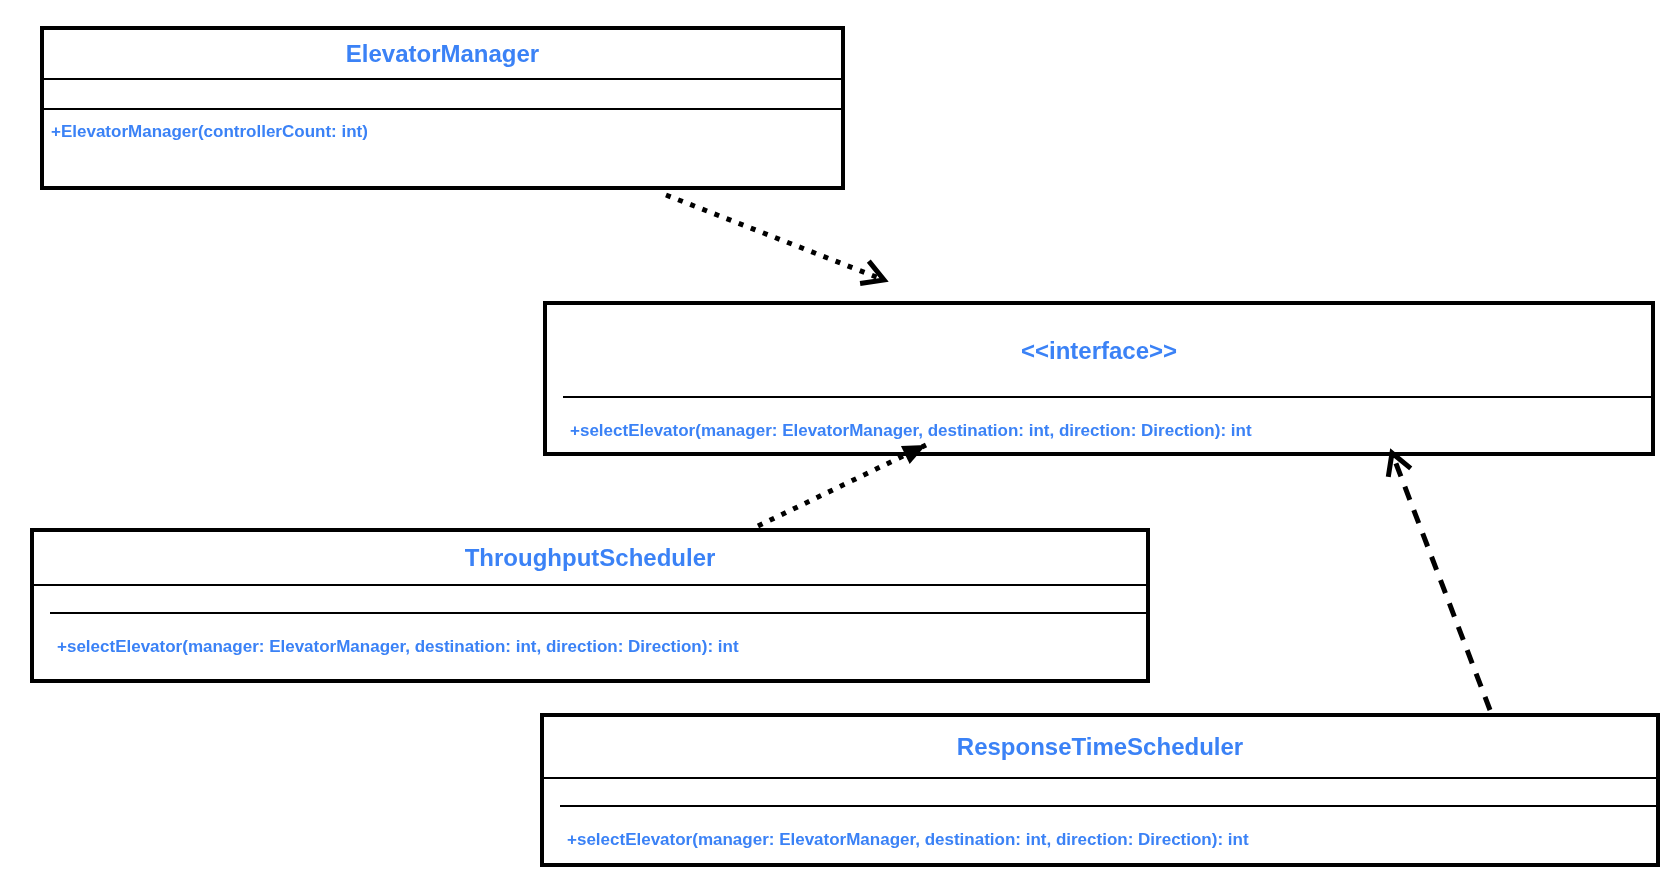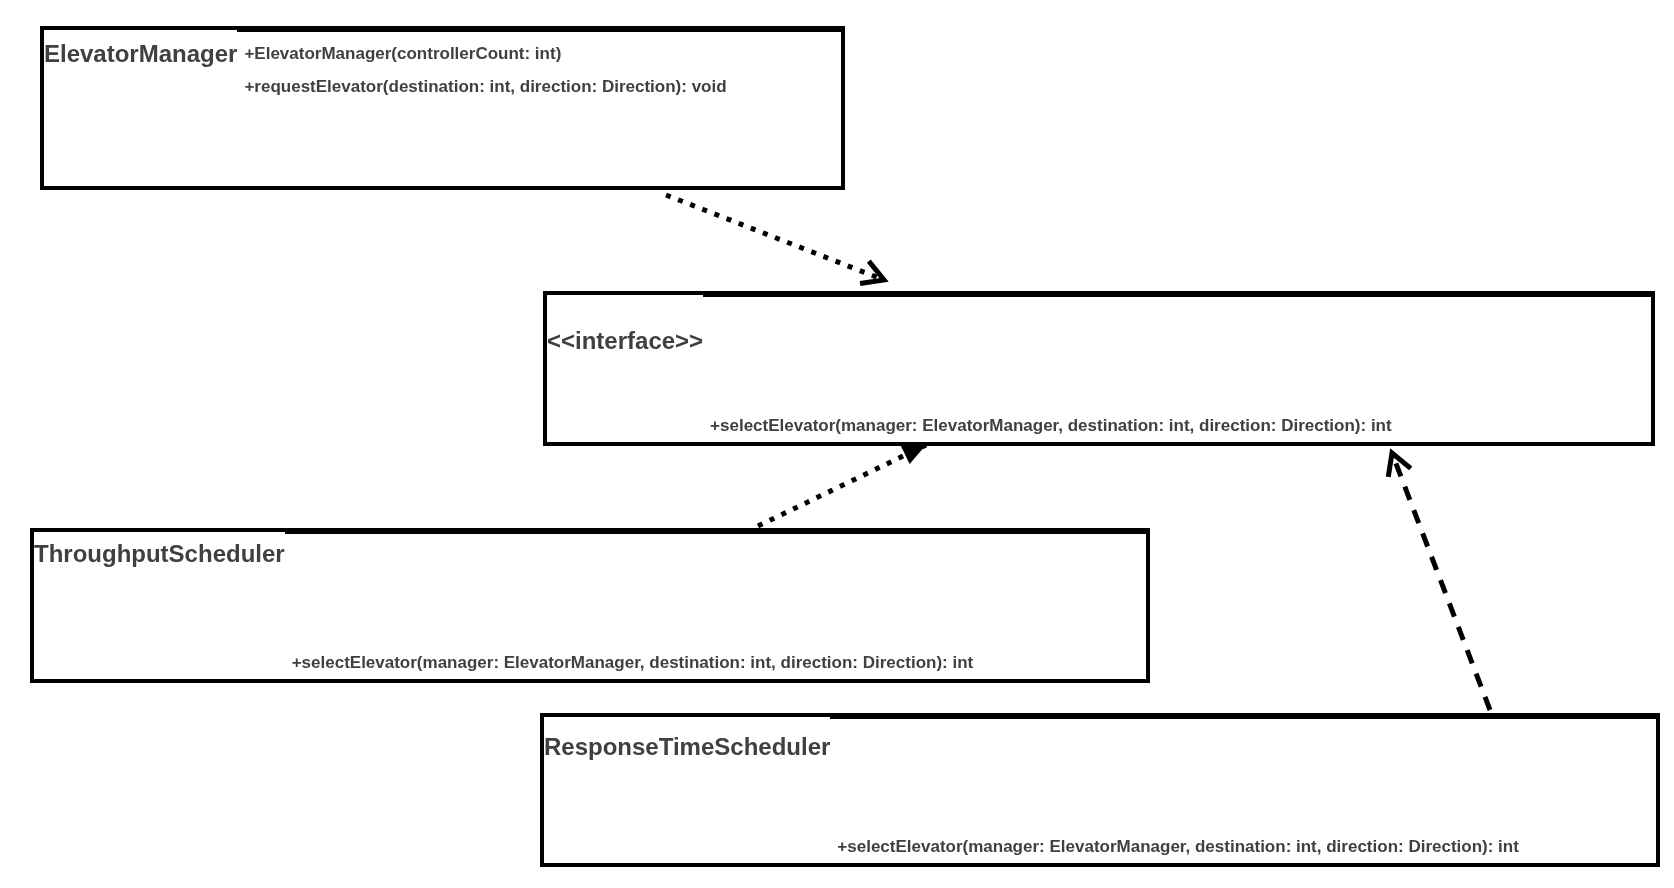--- a/index.html
+++ b/index.html
@@ -13,21 +13,22 @@
   .canvas {
     position: absolute;
     inset: 0;
     width: 1674px; height: 888px;
   }
   .uml-class {
     position: absolute;
     background: #ffffff;
     border: 4px solid #000000;
     display: flex;
-    color: #404040;
+    flex-direction: column;
+    color: #3b82f6;
   }
   .c-title {
     display: flex;
     flex-direction: column;
     align-items: center;
     justify-content: center;
     font-weight: bold;
     font-size: 24px;
     line-height: 34px;
     text-align: center;
@@ -36,39 +37,40 @@
     border-top: 2px solid #000000;
   }
   .c-methods {
     border-top: 2px solid #000000;
     flex: 1;
     padding: 5px 7px 0 7px;
   }
   .c-methods.centered {
     display: flex;
     flex-direction: column;
-    justify-content: flex-end;
-    padding-top: 0;
+    justify-content: flex-start;
+    padding-top: 16px;
+    margin-left: 16px;
   }
   .method {
     font-weight: bold;
     font-size: 17px;
     line-height: 33px;
     white-space: nowrap;
   }
   
   #box-elevator-manager      { left: 40px;  top: 26px;  width: 805px;  height: 164px; }
   #box-elevator-manager .c-title   { height: 48px; }
   #box-elevator-manager .c-attrs   { height: 30px; }
 
-  #box-elevator-scheduler    { left: 543px; top: 291px; width: 1112px; height: 155px; }
+  #box-elevator-scheduler    { left: 543px; top: 301px; width: 1112px; height: 155px; }
   #box-elevator-scheduler .c-title { height: 91px; }
 
   #box-throughput-scheduler  { left: 30px;  top: 528px; width: 1120px; height: 155px; }
-  #box-throughput-scheduler .c-title { height: 44px; }
+  #box-throughput-scheduler .c-title { height: 52px; }
   #box-throughput-scheduler .c-attrs { height: 28px; }
 
   #box-responsetime-scheduler { left: 540px; top: 713px; width: 1120px; height: 154px; }
   #box-responsetime-scheduler .c-title { height: 60px; }
   #box-responsetime-scheduler .c-attrs { height: 28px; }
 
   svg.edges {
     position: absolute;
     inset: 0;
     pointer-events: none;
@@ -79,21 +81,20 @@
 
 <div class="canvas">
 
   <div class="uml-class" id="box-elevator-manager">
     <div class="c-title">
       <span>ElevatorManager</span>
     </div>
     <div class="c-attrs"></div>
     <div class="c-methods">
       <div class="method">+ElevatorManager(controllerCount: int)</div>
-      <div class="method">+requestElevator(destination: int, direction: Direction): void</div>
     </div>
   </div>
 
   <div class="uml-class" id="box-elevator-scheduler">
     <div class="c-title">
       <span>&lt;&lt;interface&gt;&gt;</span>
     </div>
     <div class="c-methods centered">
       <div class="method">+selectElevator(manager: ElevatorManager, destination: int, direction: Direction): int</div>
     </div>

